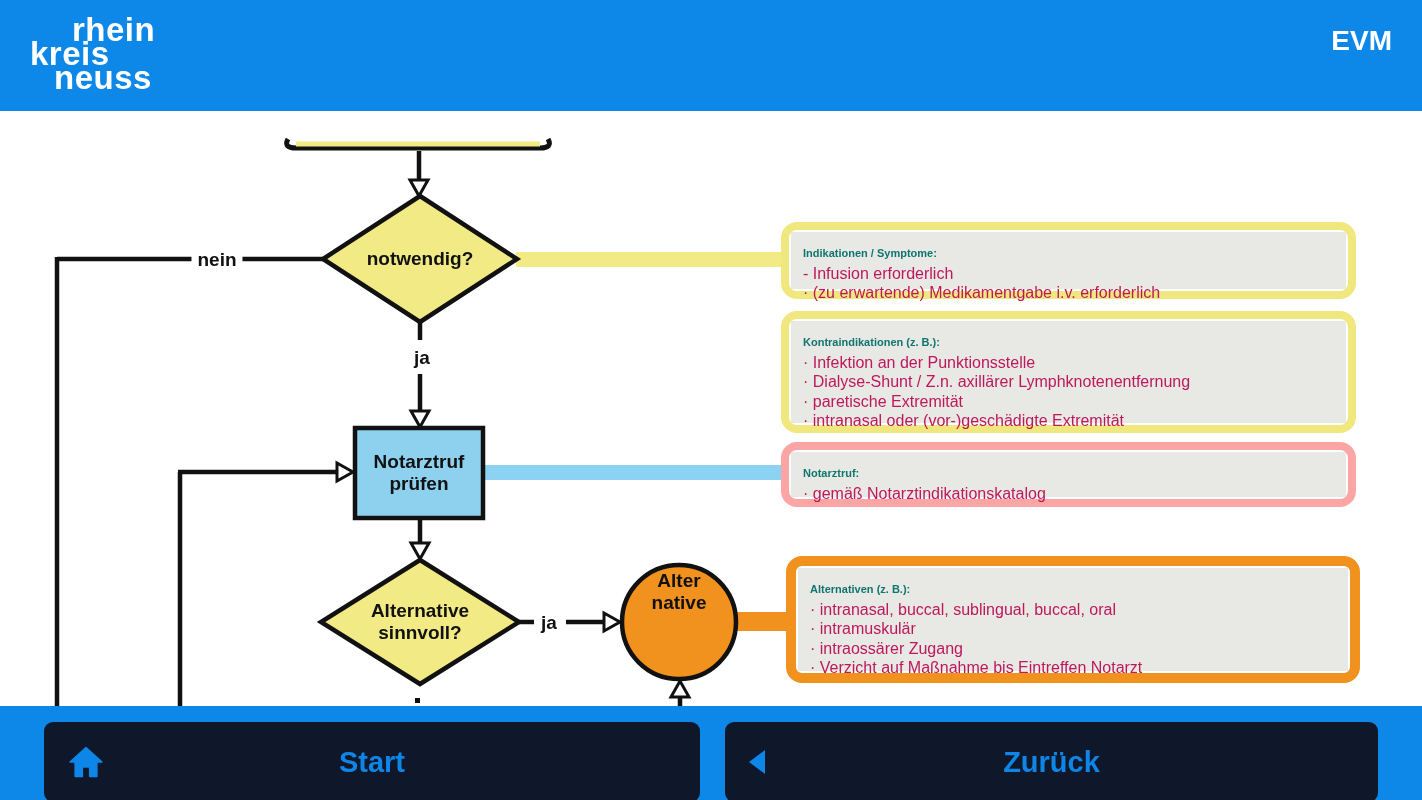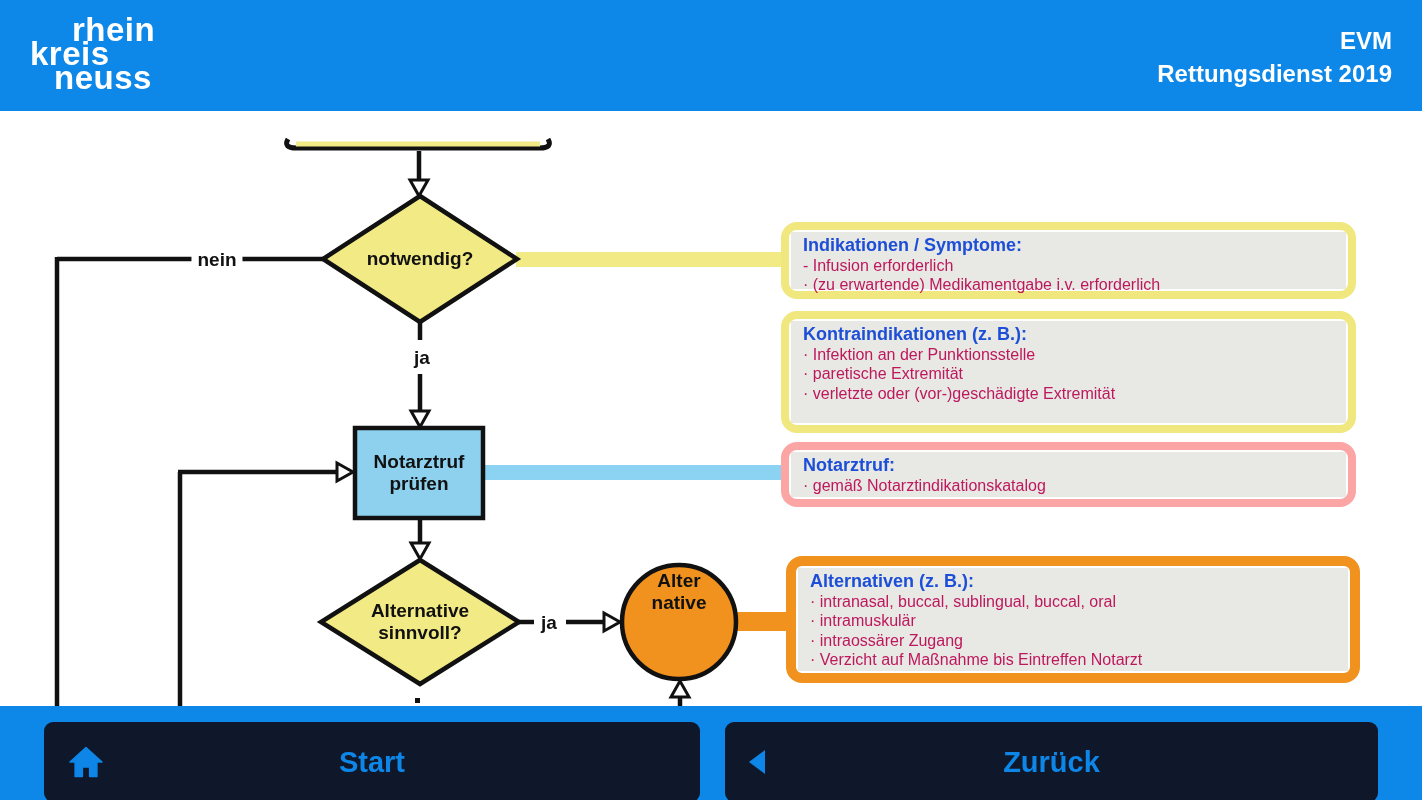--- a/index.html
+++ b/index.html
@@ -9,39 +9,39 @@
 
   
   .header { position:absolute; left:0; top:0; width:1422px; height:111px;
             background:#0d87e8; z-index:5; }
   .logo { position:absolute; left:28px; top:18px; color:#fff; font-weight:700;
           font-size:33px; line-height:24px; letter-spacing:0.5px; }
   .logo .l1 { margin-left:44px; }
   .logo .l2 { margin-left:2px; }
   .logo .l3 { margin-left:26px; }
   .program { position:absolute; right:30px; top:24px; text-align:right; color:#fff;
-             font-weight:700; font-size:24px; line-height:33px; }
+             font-weight:700; font-size:28px; line-height:33px; }
 
   
   .flow-svg { position:absolute; left:0; top:0; z-index:1; }
   .node-label { position:absolute; z-index:2; display:flex; flex-direction:column;
                 align-items:center; justify-content:center; text-align:center;
                 color:#111; font-weight:700; font-size:19px; line-height:22px; }
   .edge-label { position:absolute; z-index:2; transform:translate(-50%,-50%);
                 background:#fff; padding:0 6px; color:#111; font-weight:700;
                 font-size:19px; }
 
   
   .info-box { position:absolute; z-index:2; border-radius:16px; background:#fff;
               padding:2px; }
   .info-box.yellow { border:8px solid #f0e87e; }
   .info-box.blue   { border:8px solid #fca5a5; }
   .info-box.orange { border:10px solid #f0921d; }
   .info-inner { width:100%; height:100%; background:#e8e8e4; padding:4px 12px 2px 12px; }
-  .info-title { font-weight:700; font-size:18px; line-height:19.5px; color:#1d4ed8; }
+  .info-title { font-weight:700; font-size:11px; line-height:19.5px; color:#0f766e;margin-top:8px; }
   .info-item  { font-size:16px; line-height:19.5px; color:#be185d; }
 
   
   .footer { position:absolute; left:0; top:706px; width:1422px; height:94px;
             background:#0d87e8; z-index:5; }
   .btn { position:absolute; top:16px; height:80px; background:#0f172a; border-radius:9px;
          cursor:pointer; }
   .btn-start { left:44px;  width:656px; }
   .btn-back  { left:725px; width:653px; }
   .btn-label { position:absolute; left:0; top:0; width:100%; height:100%;
@@ -124,22 +124,23 @@
       <div class="info-title">Indikationen / Symptome:</div>
       <div class="info-item">- Infusion erforderlich</div>
       <div class="info-item">· (zu erwartende) Medikamentgabe i.v. erforderlich</div>
     </div>
   </div>
 
   <div class="info-box yellow" style="left:781px; top:311px; width:575px; height:122px;">
     <div class="info-inner">
       <div class="info-title">Kontraindikationen (z. B.):</div>
       <div class="info-item">· Infektion an der Punktionsstelle</div>
+      <div class="info-item">· Dialyse-Shunt / Z.n. axillärer Lymphknotenentfernung</div>
       <div class="info-item">· paretische Extremität</div>
-      <div class="info-item">· verletzte oder (vor-)geschädigte Extremität</div>
+      <div class="info-item">· intranasal oder (vor-)geschädigte Extremität</div>
     </div>
   </div>
 
   <div class="info-box blue" style="left:781px; top:442px; width:575px; height:65px;">
     <div class="info-inner">
       <div class="info-title">Notarztruf:</div>
       <div class="info-item">· gemäß Notarztindikationskatalog</div>
     </div>
   </div>
 
@@ -154,21 +155,20 @@
   </div>
 
   <div class="header">
     <div class="logo">
       <div class="l1">rhein</div>
       <div class="l2">kreis</div>
       <div class="l3">neuss</div>
     </div>
     <div class="program">
       <div>EVM</div>
-      <div>Rettungsdienst 2019</div>
     </div>
   </div>
 
   <div class="footer">
     <div class="btn btn-start">
       <svg class="btn-icon" width="36" height="32" viewBox="0 0 24 22">
         <path d="M12 1 L23 11 H19.5 V21 H14.5 V14.5 H9.5 V21 H4.5 V11 H1 Z" fill="#0d86e8" stroke="#0d86e8" stroke-width="1" stroke-linejoin="round"></path>
       </svg>
       <div class="btn-label">Start</div>
     </div>

